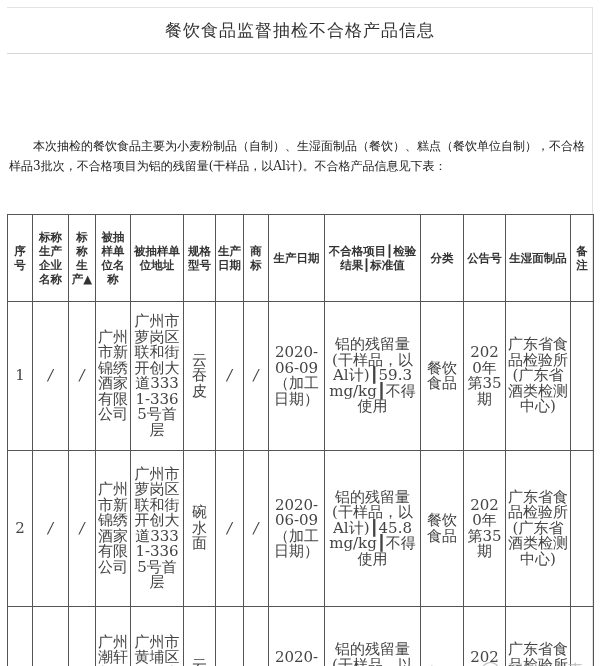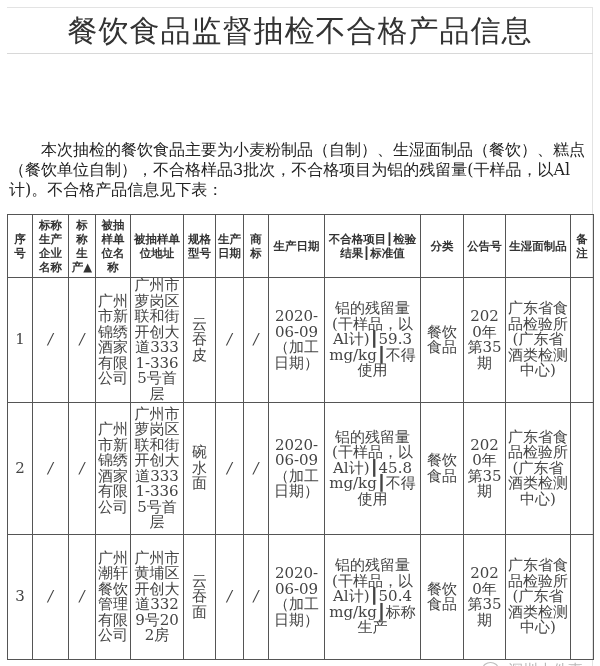--- a/index.html
+++ b/index.html
@@ -3,26 +3,26 @@
 <meta charset="utf-8">
 <style>
   html, body { margin: 0; padding: 0; background: #ffffff; }
   body { width: 600px; height: 666px; position: relative; overflow: hidden;
          font-family: "DejaVu Serif", "Liberation Serif", serif; color: #222; }
   .page-frame { position: absolute; left: 7px; top: 7px; width: 586px; height: 659px;
                 border-top: 1px solid #e3e3e3; border-right: 1px solid #e3e3e3; box-sizing: border-box; }
   .title { position: absolute; left: 7px; top: 8px; width: 586px; height: 45px;
            border-bottom: 1px solid #d8d8d8; text-align: center;
            font-family: "DejaVu Sans", "Liberation Sans", sans-serif;
-           font-size: 30px; line-height: 45px; font-weight: 300; color: #333; letter-spacing: 1px; }
+           font-size: 17px; line-height: 45px; font-weight: 300; color: #333; letter-spacing: 1px; }
   .intro { position: absolute; left: 9px; top: 124px; width: 580px;
-           font-size: 16px; line-height: 20px; color: #222; text-indent: 2em; }
+           font-size: 12px; line-height: 20px; color: #222; text-indent: 2em; }
   table.results { position: absolute; left: 7px; top: 214px; border-collapse: collapse;
                   table-layout: fixed; width: 586px; }
-  table.results td, table.results th { border: 1.5px solid #555; padding: 0 2px;
+  table.results td, table.results th { border: 1.5px solid #555; padding: 12px 2px;
         text-align: center; vertical-align: middle; overflow: hidden; word-break: break-all; }
   table.results th { font-weight: bold; font-size: 11.5px; line-height: 14px; color: #333; height: 62px; }
   table.results td { font-size: 15px; line-height: 15.5px; color: #444; }
   tr.data-row-1 td { height: 119px; }
   tr.data-row-2 td { height: 131px; }
   tr.data-row-3 td { height: 124px; text-align: center; }
   .slash { color: #777; font-style: italic; }
   .watermark { position: absolute; left: 482px; top: 632px; height: 22px; display: flex;
                align-items: center; gap: 4px; color: #b8b8b8;
                font-family: "DejaVu Sans", "Liberation Sans", sans-serif; font-size: 15px; margin-top: 27px; }

